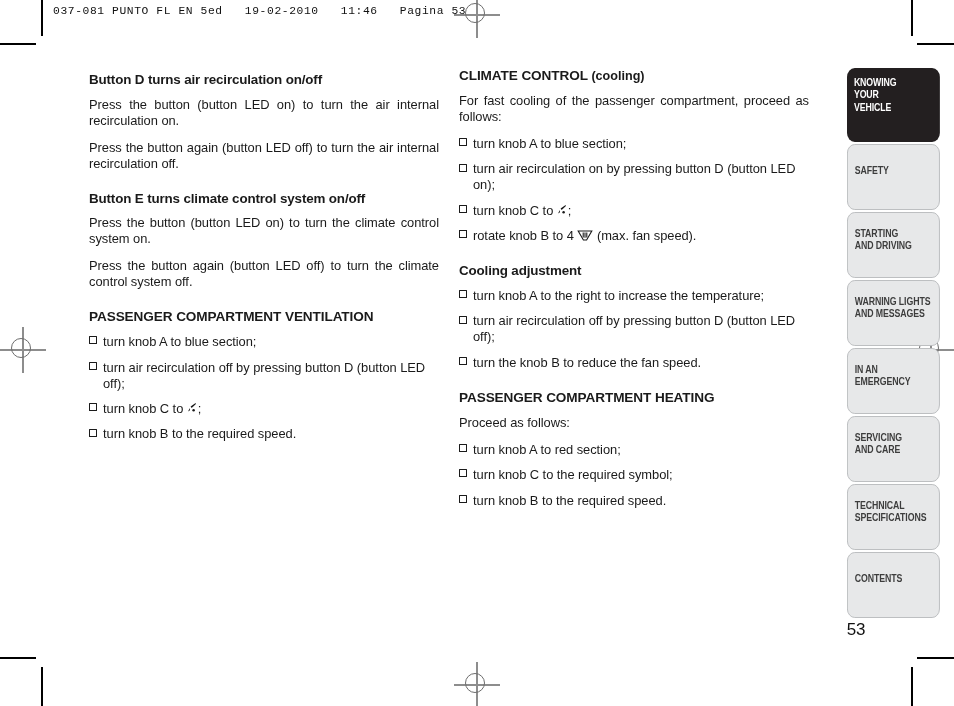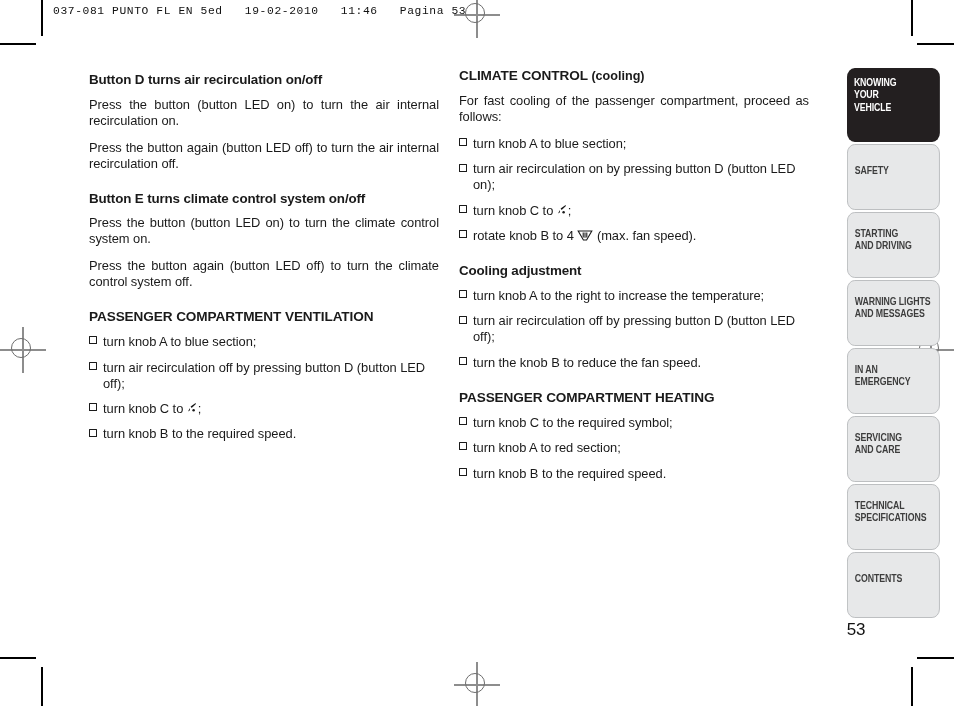--- a/index.html
+++ b/index.html
@@ -290,29 +290,30 @@
       <span class="bullet"></span>
       <span>turn air recirculation off by pressing button D (button LED off);</span>
     </li>
     <li>
       <span class="bullet"></span>
       <span> turn the knob B to reduce the fan speed.</span>
     </li>
   </ul>
 
   <h2 class="head-caps spaced">PASSENGER COMPARTMENT HEATING</h2>
+  <p class="para nojust">Proceed as follows:</p>
 
   <ul class="checklist">
     <li>
       <span class="bullet"></span>
+      <span>turn knob A to red section;</span>
+    </li>
+    <li>
+      <span class="bullet"></span>
       <span>turn knob C to the required symbol;</span>
-    </li>
-    <li>
-      <span class="bullet"></span>
-      <span>turn knob A to red section;</span>
     </li>
     <li>
       <span class="bullet"></span>
       <span>turn knob B to the required speed.</span>
     </li>
   </ul>
 </div>
 
 <div class="tabs">
   <div class="tab active">

